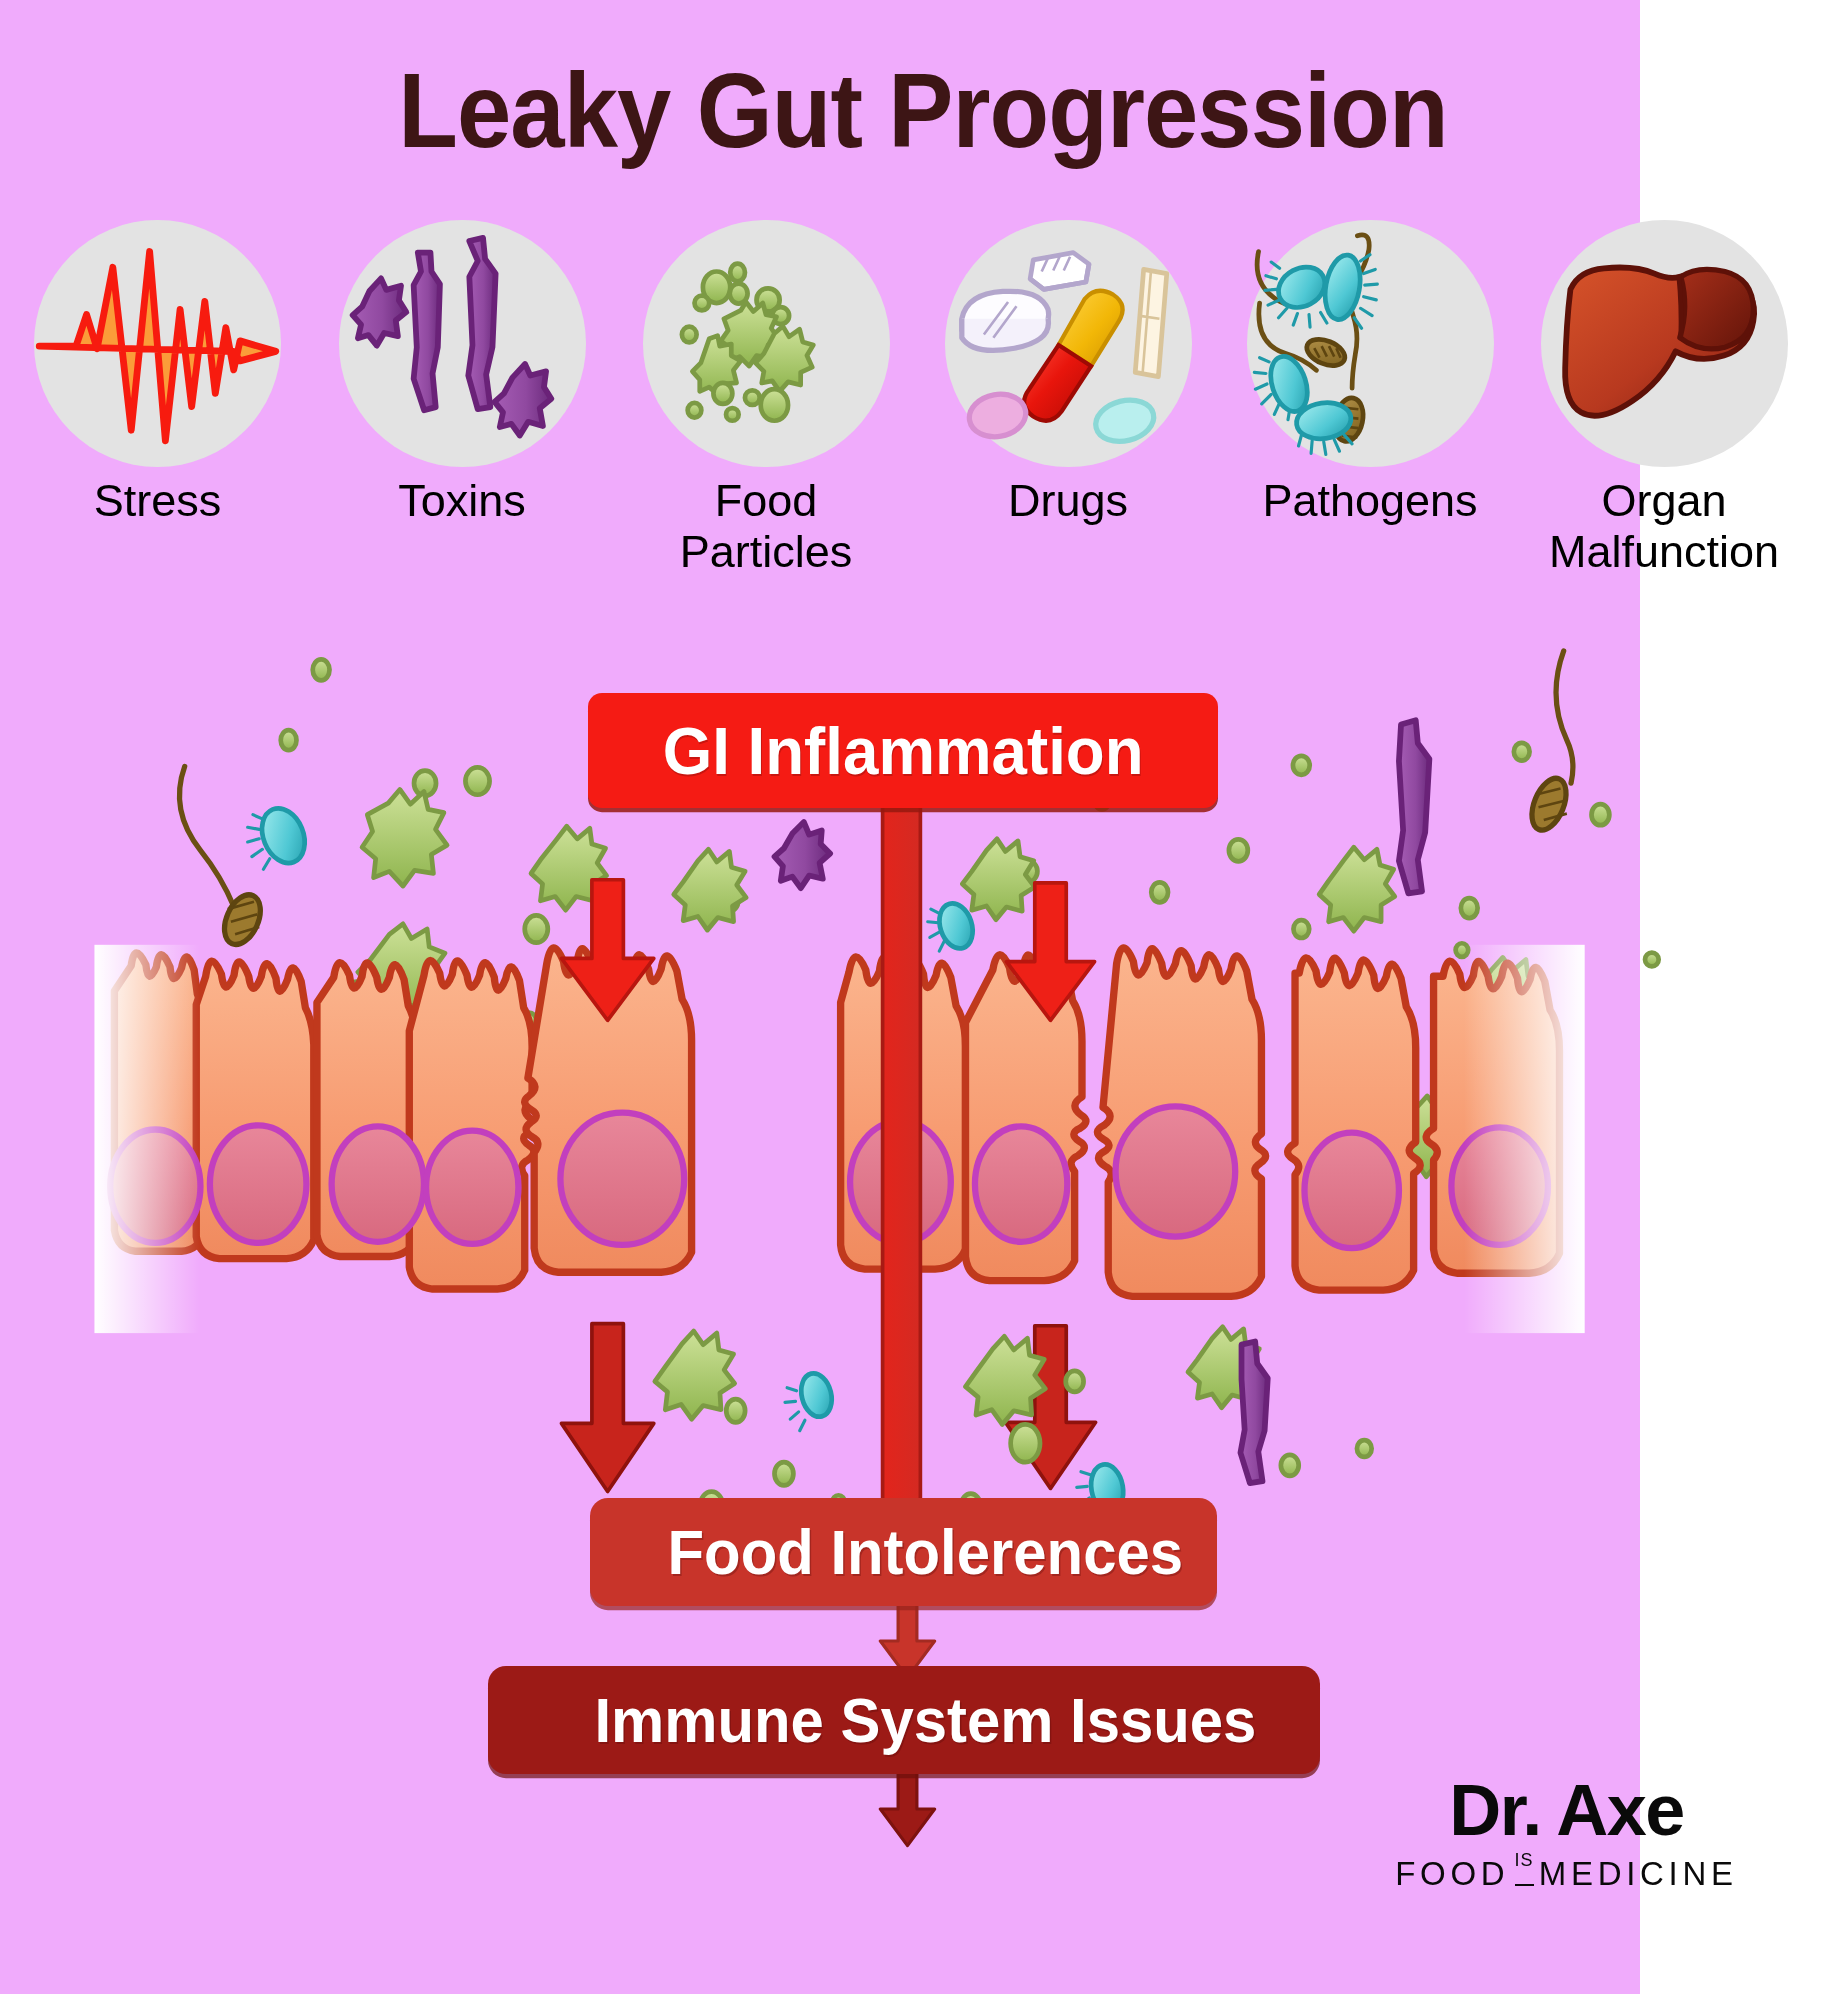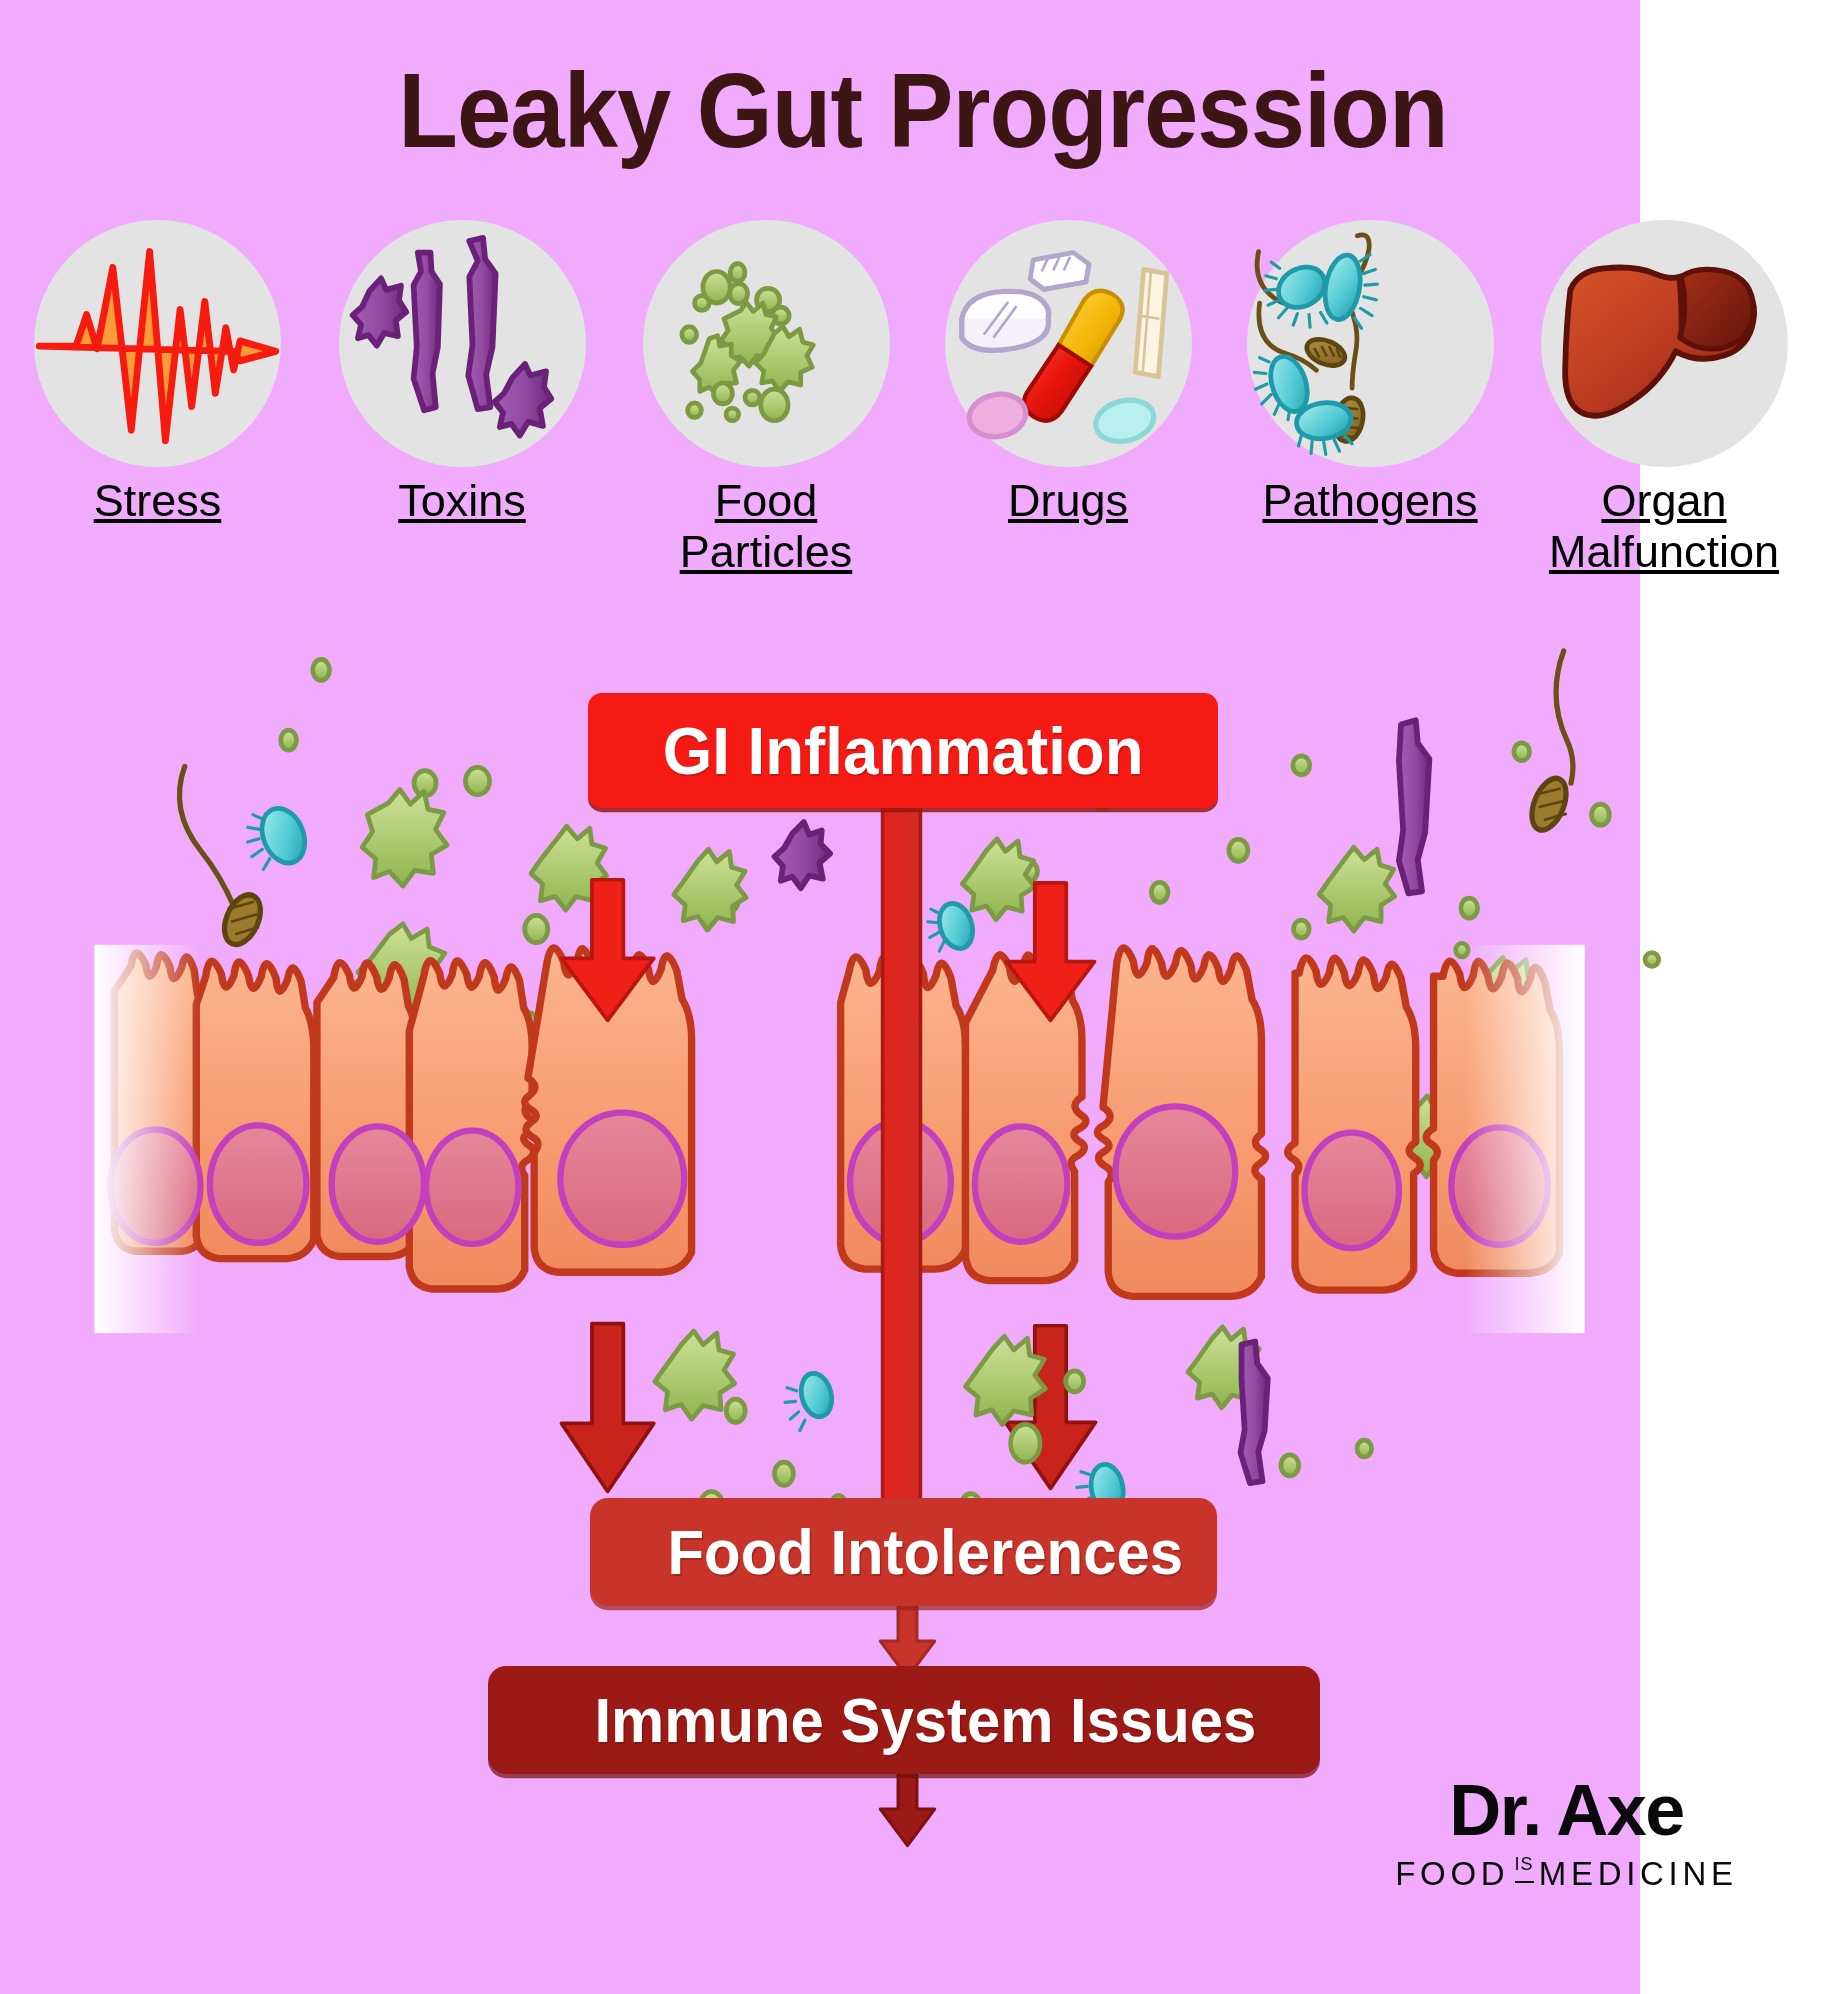--- a/index.html
+++ b/index.html
@@ -22,21 +22,21 @@
     letter-spacing: -1px;
     color: #3d1515;
     transform: scaleX(0.93);
     white-space: nowrap;
   }
 
   
   #causes {
     position: absolute; left: 0; top: 220px; width: 1846px; height: 367px;
   }
-  .cause { position: absolute; top: 0; width: 252px; text-decoration: underline; }
+  .cause { position: absolute; top: 0; width: 252px; }
   .cause-circle {
     position: relative;
     width: 247px; height: 247px;
     margin: 0 auto;
     border-radius: 50%;
     background: #e3e3e3;
     overflow: visible;
   }
   .cause-circle svg { position: absolute; left:0; top:0; width: 247px; height: 247px; overflow: visible;}
   .cause-label {
@@ -121,21 +121,21 @@
     font-size: 33px;
     letter-spacing: 4.7px;
     color: #0a0a0a;
     white-space: nowrap;
     display:flex; align-items:center; justify-content:center; gap: 5.2px;
   }
   #logo .tagline .is {
     font-size: 18px;
     letter-spacing: 1px;
     border-bottom: 2.6px solid #0a0a0a;
-    padding-bottom: 6px;
+    padding-bottom: 13px;
     position: relative; top: -6.3px;
   }
 </style>
 </head>
 <body>
 
 <div id="stage">
 
   <div id="title">Leaky Gut Progression</div>
 

